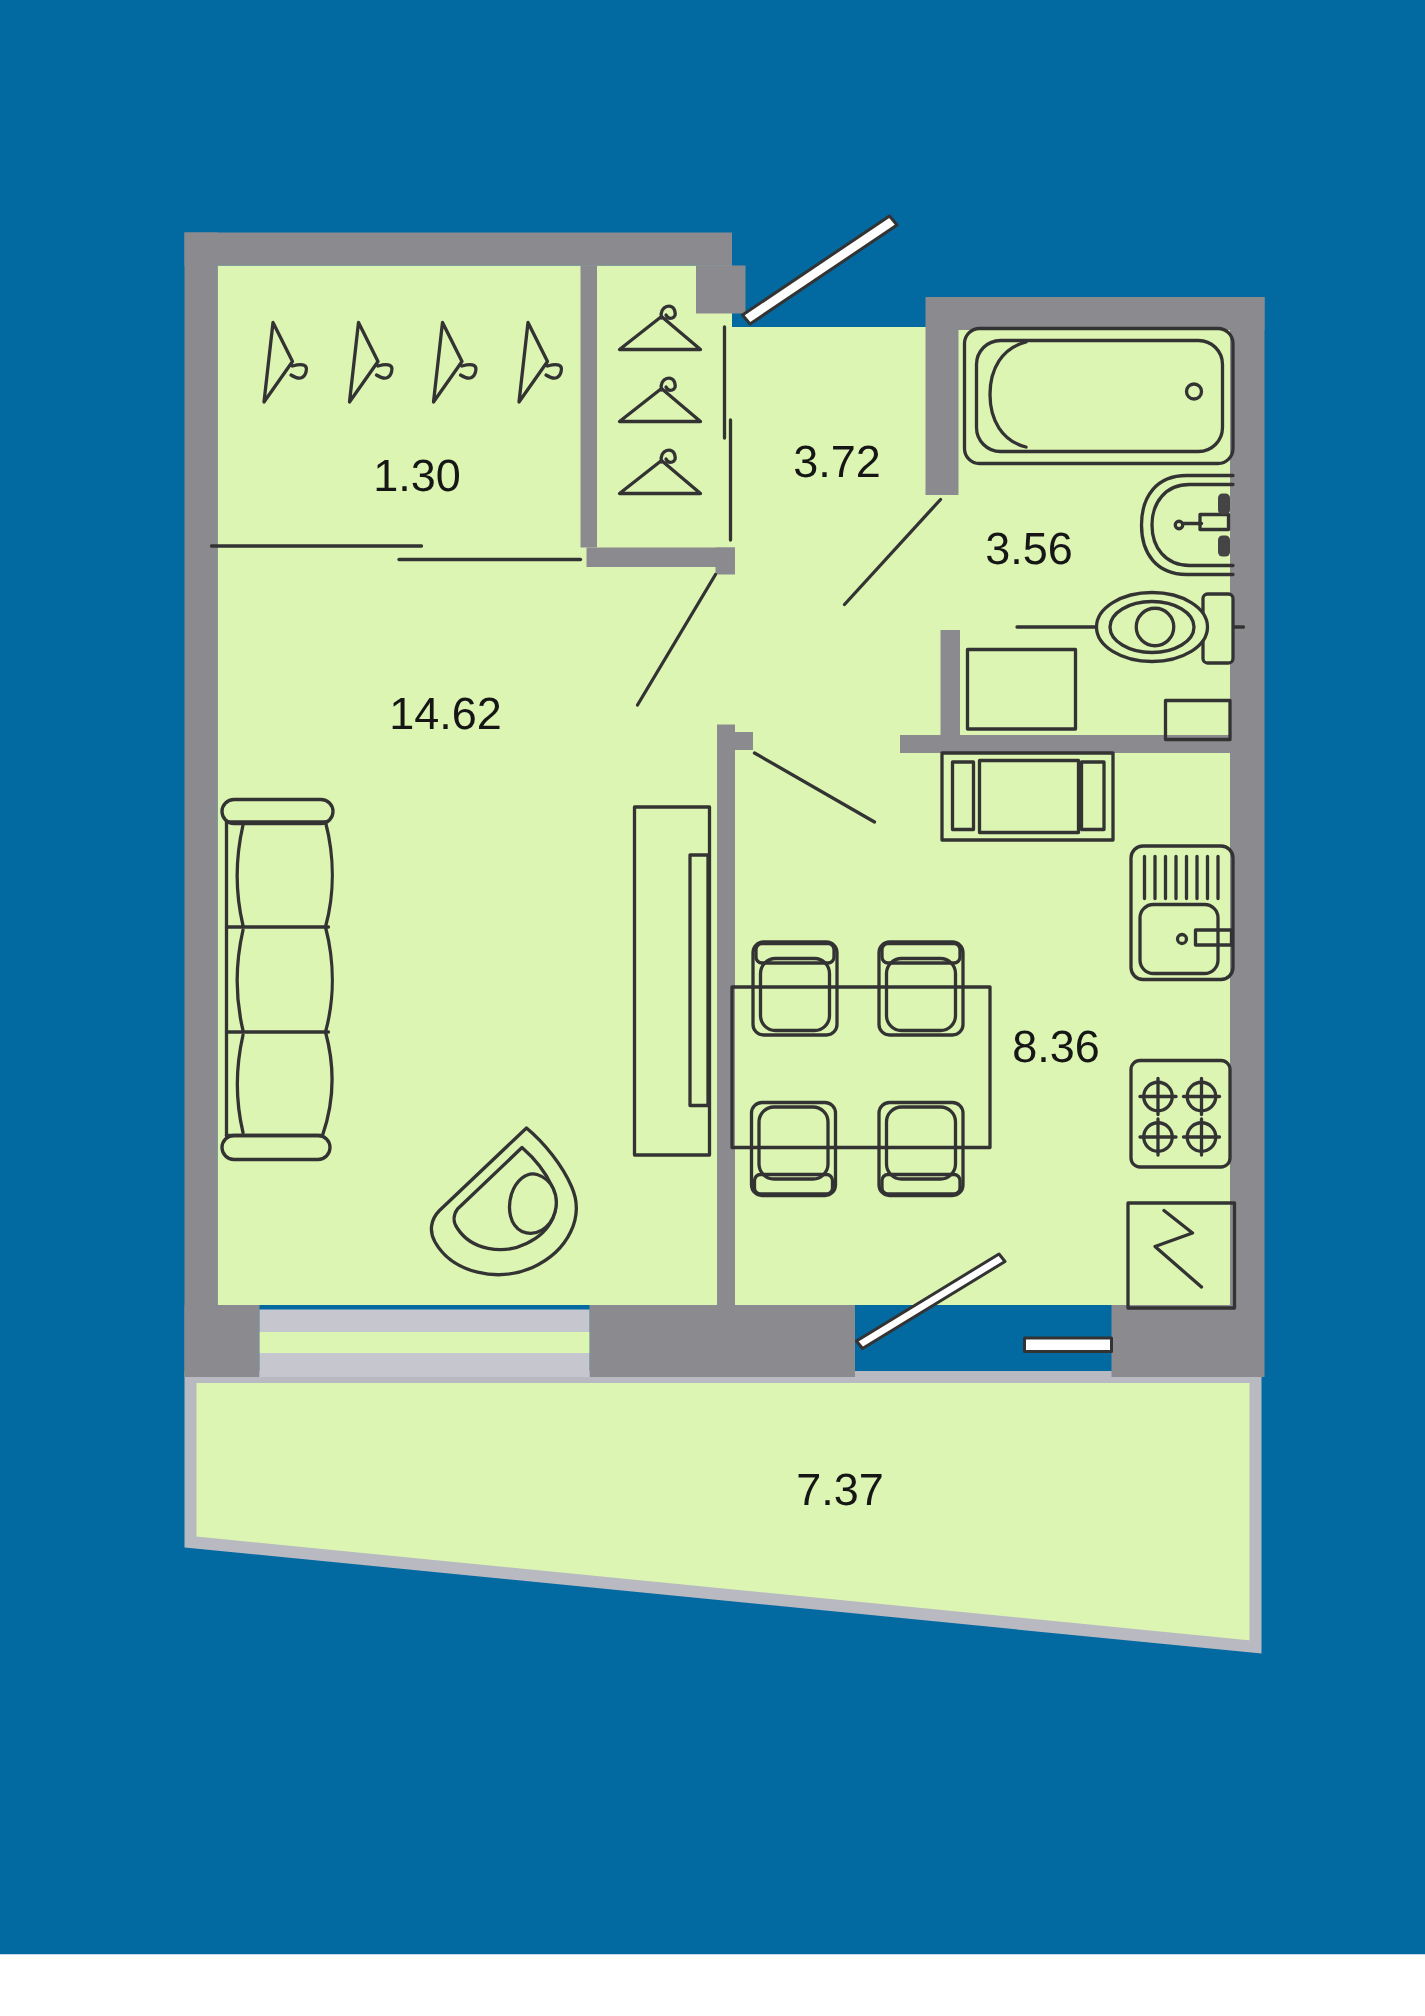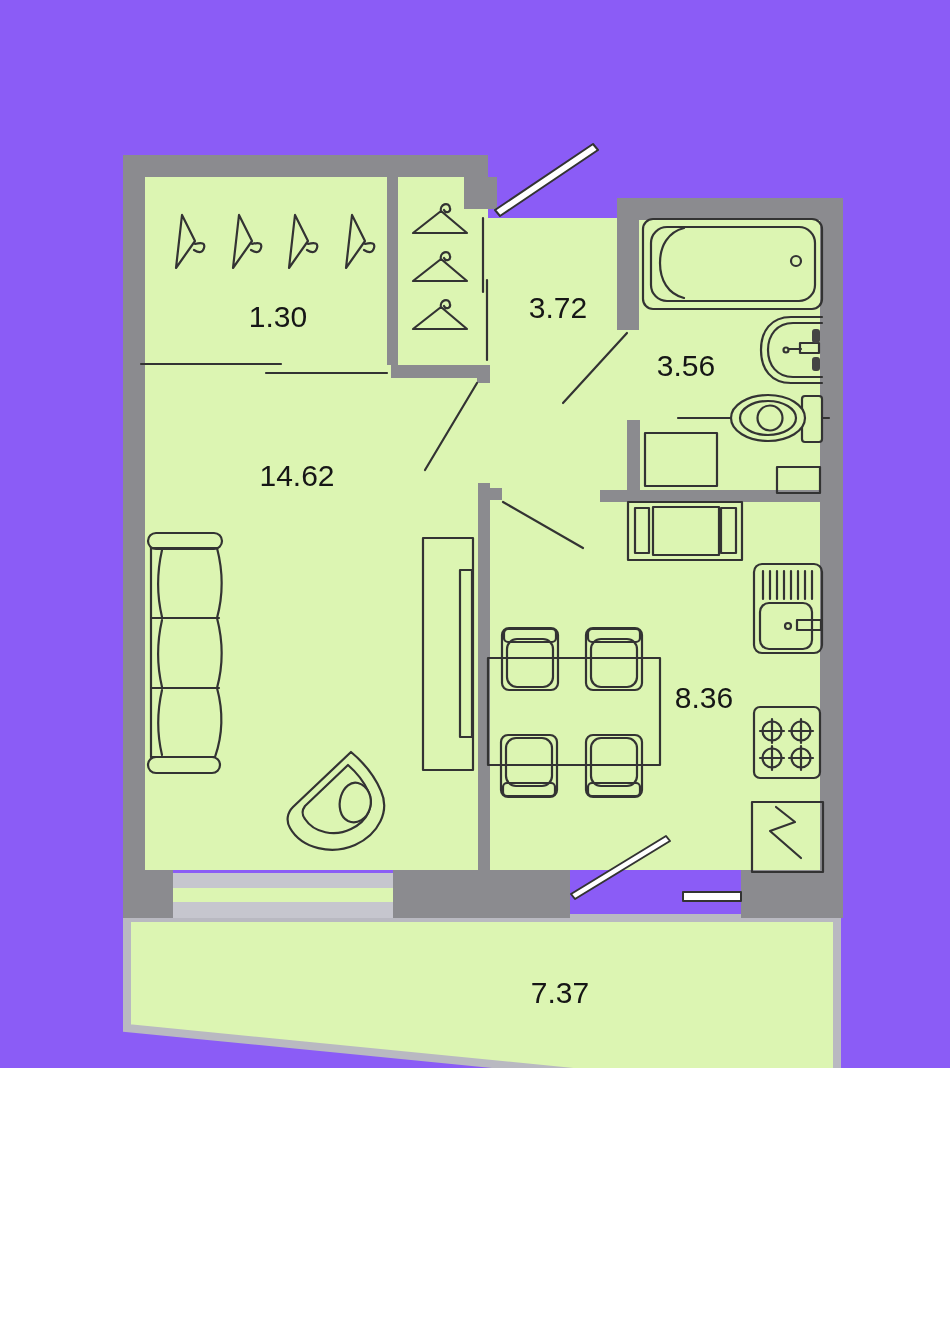--- a/index.html
+++ b/index.html
@@ -1,16 +1,16 @@
 <!DOCTYPE html>
 <html><head>
 <meta charset="utf-8">
 <style>
   html,body{margin:0;padding:0;background:#ffffff;}
-  .page{position:relative;width:950px;height:1068px;background:#8b5cf6;overflow:hidden;
+  .page{position:relative;width:950px;height:1303px;background:#0369a1;overflow:hidden;
         font-family:"Liberation Sans",sans-serif;}
   svg{display:block;}
   .wall{fill:#8b8b8f;stroke:none;}
   .floor{fill:#dcf5b2;stroke:none;}
   .win{fill:#c6c6ce;stroke:none;}
   .winpane{fill:#dcf5b2;stroke:none;}
   .ln{stroke:#333333;stroke-width:2.2;fill:none;stroke-linecap:round;}
   .fur{stroke:#333333;stroke-width:2.2;fill:none;stroke-linejoin:round;stroke-linecap:round;}
   .furg{stroke:#333333;stroke-width:2.2;fill:#dcf5b2;stroke-linejoin:round;}
   .leaf{fill:#ffffff;stroke:#333333;stroke-width:2;stroke-linejoin:round;}

